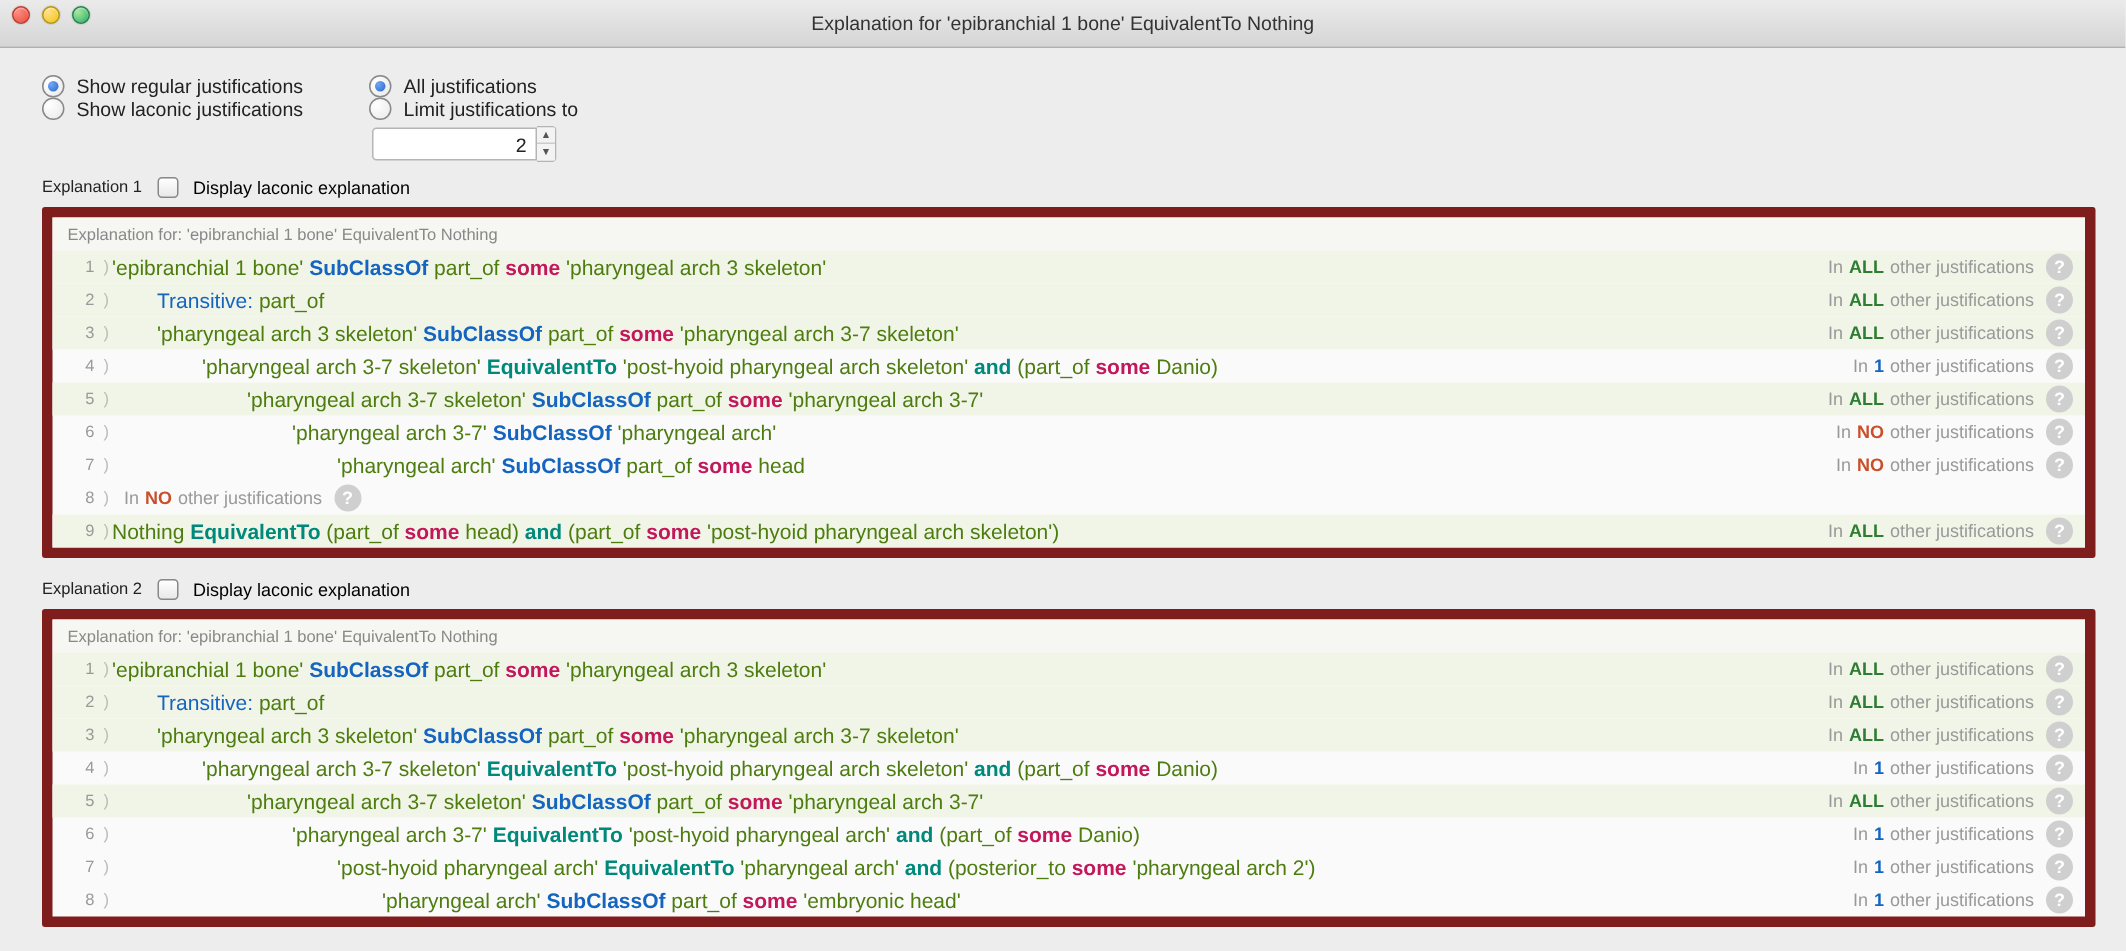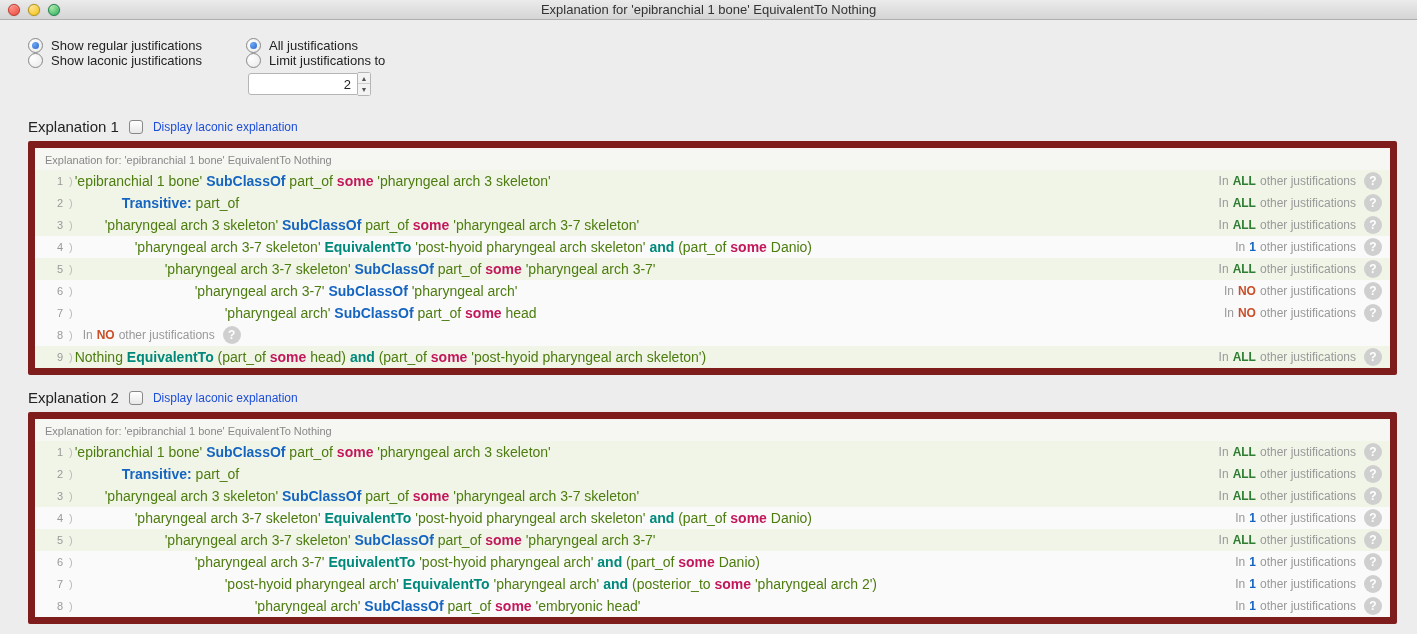--- a/index.html
+++ b/index.html
@@ -6,21 +6,21 @@
   body {
     font-family: "Lucida Grande", "Helvetica Neue", Arial, sans-serif;
     font-size: 13px;
     background: #ededed;
     width: 1417px;
     height: 634px;
     overflow: hidden;
     position: relative;
   }
   .titlebar {
-    height: 20px;
+    height: 32px;
     background: linear-gradient(to bottom, #ebebeb, #d5d5d5);
     border-bottom: 1px solid #b0b0b0;
     display: flex;
     align-items: center;
     position: relative;
   }
   .traffic-lights {
     position: absolute;
     left: 8px;
     top: 4px;
@@ -73,27 +73,27 @@
     top: 118px;
     left:0; right:0;
     bottom:0;
     overflow-y: scroll;
     padding: 0 20px 20px 28px;
   }
   .explanation-block { margin-bottom: 14px; }
   .exp-header {
     display:flex; align-items:center; gap:10px; margin-bottom:6px;
   }
-  .exp-title { font-size:15px; color:#222; font-weight:normal;}
+  .exp-title { font-size:11px; color:#222; font-weight:normal;}
   .checkbox {
     width:14px; height:14px; border:1px solid #888; border-radius:3px;
     background: linear-gradient(#fff,#e8e8e8);
     display:inline-block;
   }
-  .laconic-label { font-size:12px; color:#1d4ed8; }
+  .laconic-label { font-size:12px; color:#000000; }
   .exp-body {
     border:7px solid #7f1d1d;
     background:#fafafa;
     border-radius:2px;
   }
   .exp-for {
     font-size:11px; color:#888;
     padding:6px 10px 4px 10px;
     background:#f6f6f3;
   }
@@ -102,21 +102,21 @@
     padding:2px 8px 2px 6px;
     font-size:14px;
     min-height:22px;
   }
   .axiom-row.highlight { background:#f1f5e8; }
   .row-num { width:22px; text-align:right; color:#999; font-size:11px; margin-right:6px;}
   .paren { color:#bbb; font-size:11px; margin-right:2px;}
   .axiom-text { flex:1; white-space:nowrap; }
   .kw-sub { color:#1565c0; font-weight:bold; }
   .kw-eq  { color:#00897b; font-weight:bold; }
-  .kw-trans { color:#1565c0; font-weight:bold;margin-left:17px; }
+  .kw-trans { color:#1565c0; font-weight:normal; }
   .kw-some { color:#c2185b; font-weight:bold; }
   .kw-and  { color:#00897b; font-weight:bold; }
   .plain { color:#4d7c0f; }
   .indent-1{ padding-left: 30px;}
   .indent-2{ padding-left: 60px;}
   .indent-3{ padding-left: 90px;}
   .indent-4{ padding-left:120px;}
   .indent-5{ padding-left:150px;}
   .indent-6{ padding-left:180px;}
   .justif { font-size:12px; color:#999; display:flex; align-items:center; gap:4px; margin-left:8px;}

